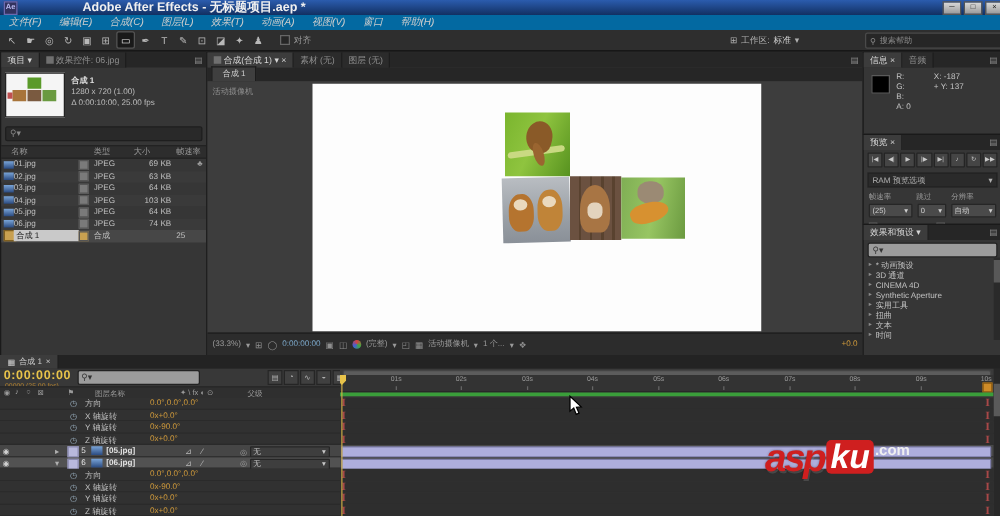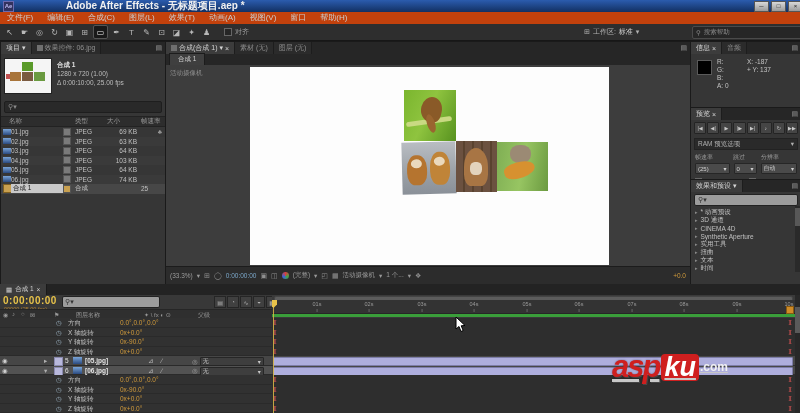--- a/index.html
+++ b/index.html
@@ -7,21 +7,21 @@
        font-family:"Liberation Sans","DejaVu Sans",sans-serif;font-size:7px;color:#c8c8c8;cursor:default;}
   .p{position:absolute;}
   
   .titlebar{background:linear-gradient(#2b5cae,#123062);display:flex;align-items:center;padding:0 3px;}
   .aebadge{width:9px;height:9px;background:#32325e;color:#b9b9f0;font-size:6px;font-weight:bold;
            display:inline-flex;align-items:center;justify-content:center;margin-right:4px;border:1px solid #6a6ab0;}
   .ttl{font-size:10px;font-weight:bold;color:#f0f0f0;white-space:nowrap;margin-left:48px;}
   .winbtns{margin-left:auto;display:flex;gap:2px;}
   .winbtns b{width:13px;height:9px;background:linear-gradient(#d8d8d8,#9a9a9a);color:#222;font-size:6px;
              display:inline-flex;align-items:center;justify-content:center;border:1px solid #555;}
-  .menubar{background:#c2410c;border-bottom:1px solid #1a1a1a;display:flex;align-items:center;}
+  .menubar{background:#0369a1;border-bottom:1px solid #1a1a1a;display:flex;align-items:center;font-style:italic;}
   .mitem{padding:0 7px;font-size:8px;color:#cccccc;line-height:12px;}
   .toolbar{background:#2e2e2e;border-bottom:1px solid #171717;display:flex;align-items:center;padding:0 2px;}
   .tool{width:13px;height:12px;margin:0 1px;color:#b8b8b8;font-size:8px;display:inline-flex;
         align-items:center;justify-content:center;border-radius:2px;}
   .tool.active{background:#191919;border:1px solid #555;color:#e8e8e8;}
   .snapbox{width:6px;height:6px;border:1px solid #666;background:#262626;margin:0 3px 0 10px;}
   .snaplabel{color:#9a9a9a;font-size:7px;}
   .workspace{position:absolute;left:584px;top:3px;display:flex;align-items:center;color:#b0b0b0;font-size:7px;gap:3px;}
   .workspace b{font-weight:normal;color:#cfcfcf;}
   .hsearch{position:absolute;left:692px;top:2px;width:102px;height:11px;background:#262626;border:1px solid #4a4a4a;
@@ -139,21 +139,21 @@
   .kf{position:absolute;top:0;font-family:"DejaVu Serif","Liberation Serif",serif;font-weight:bold;font-size:8px;
       color:#a84848;font-style:normal;line-height:9px;}
   .ph-line{position:absolute;left:1px;top:12px;width:1px;height:106px;background:rgba(220,185,70,.85);}
   .ph-head{position:absolute;left:-2px;top:5px;width:7px;height:8px;background:#e8c34a;
            clip-path:polygon(0 0,100% 0,100% 55%,50% 100%,0 55%);}
   .mbin{position:absolute;right:1px;top:6px;width:6px;height:6px;background:#cf8c28;border:1px solid #8a5a10;}
   .tscroll{position:absolute;left:795px;top:0;width:5px;height:118px;background:#282828;}
   .tscroll b{position:absolute;left:0;right:0;top:12px;height:26px;background:#5a5a5a;}
   
   .wm{position:absolute;left:612px;top:352px;z-index:50;}
-  .wm1{display:flex;align-items:center;text-decoration:underline;}
+  .wm1{display:flex;align-items:flex-start;}
   .wasp{font-style:italic;font-weight:bold;font-size:31px;line-height:30px;color:#cf1f1f;letter-spacing:-2px;
         text-shadow:1px 1px 0 #fff2,0 0 2px #00000060;}
   .wku{font-style:italic;font-weight:bold;font-size:27px;line-height:27px;color:#fff;background:#cf1f1f;
        border-radius:4px;padding:0 3px;margin-left:2px;}
   .wcom{font-weight:bold;font-size:12px;color:#f0f0f0;margin-left:1px;line-height:16px;}
   .wm2{display:inline-block;background:#cf1f1f;color:#fff;font-weight:bold;font-size:9.5px;padding:1px 4px;
        margin-left:58px;margin-top:-2px;}
   .cursor{position:absolute;left:455px;top:316px;z-index:60;}
   i,b,u{font-style:normal;font-weight:normal;text-decoration:none;}
 </style>

